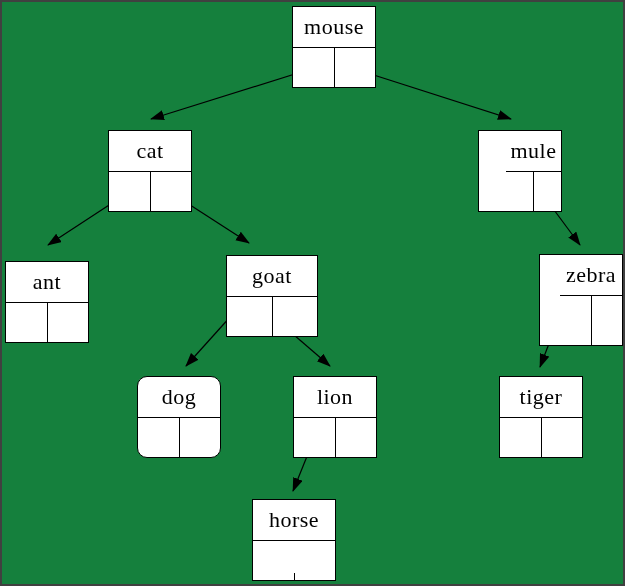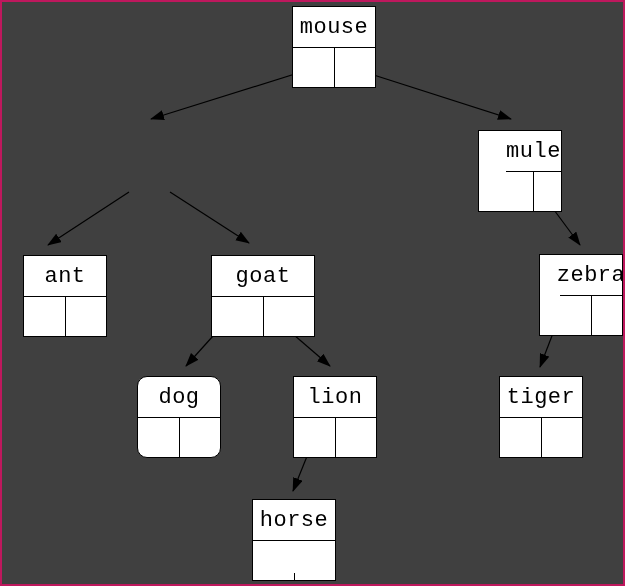--- a/index.html
+++ b/index.html
@@ -1,24 +1,24 @@
 <!DOCTYPE html>
 <html><head>
 <meta charset="utf-8">
 <style>
   html, body { margin: 0; padding: 0; background: #ffffff; }
   .canvas {
     position: relative;
     width: 625px;
     height: 586px;
     box-sizing: border-box;
-    border: 2px solid #be185d;
-    background: #404040;
+    border: 2px solid #404040;
+    background: #15803d;
     overflow: hidden;
-    font-family: Liberation Mono, monospace;
+    font-family: Liberation Serif, serif;
   }
   #edge-layer {
     position: absolute;
     left: 0; top: 0;
     width: 625px; height: 586px;
     pointer-events: none;
   }
   .node {
     position: absolute;
     width: 84px;
@@ -70,46 +70,53 @@
     </svg>
 
   <div class="node" style="left: 290px; top: 4px; width: 84px; height: 82px;">
     <div class="node-label">mouse</div>
     <div class="node-cells">
       <div class="cell cell-left"></div>
       <div class="cell"></div>
     </div>
   </div>
 
+  <div class="node" style="left: 106px; top: 128px; width: 84px; height: 82px;">
+    <div class="node-label">cat</div>
+    <div class="node-cells">
+      <div class="cell cell-left"></div>
+      <div class="cell"></div>
+    </div>
+  </div>
 
   <div class="node" style="left: 476px; top: 128px; width: 84px; height: 82px; padding-left: 27px;">
     <div class="node-label">mule</div>
     <div class="node-cells">
       <div class="cell cell-left"></div>
       <div class="cell"></div>
     </div>
   </div>
 
-  <div class="node" style="left: 3px; top: 253px; width: 84px; height: 82px; margin-left: 18px;">
+  <div class="node" style="left: 3px; top: 259px; width: 84px; height: 82px;">
     <div class="node-label">ant</div>
     <div class="node-cells">
       <div class="cell cell-left"></div>
       <div class="cell"></div>
     </div>
   </div>
 
-  <div class="node" style="left: 209px; top: 253px; width: 104px; height: 82px; text-align: center;">
+  <div class="node" style="left: 224px; top: 253px; width: 92px; height: 82px; text-align: center;">
     <div class="node-label">goat</div>
     <div class="node-cells">
       <div class="cell cell-left"></div>
       <div class="cell"></div>
     </div>
   </div>
 
-  <div class="node" style="left: 537px; top: 252px; width: 84px; height: 82px; padding-left: 20px;">
+  <div class="node" style="left: 537px; top: 252px; width: 84px; height: 92px; padding-left: 20px;">
     <div class="node-label">zebra</div>
     <div class="node-cells">
       <div class="cell cell-left"></div>
       <div class="cell"></div>
     </div>
   </div>
 
   <div class="node" style="left: 135px; top: 374px; width: 84px; height: 82px; border-radius: 10px;">
     <div class="node-label">dog</div>
     <div class="node-cells">

